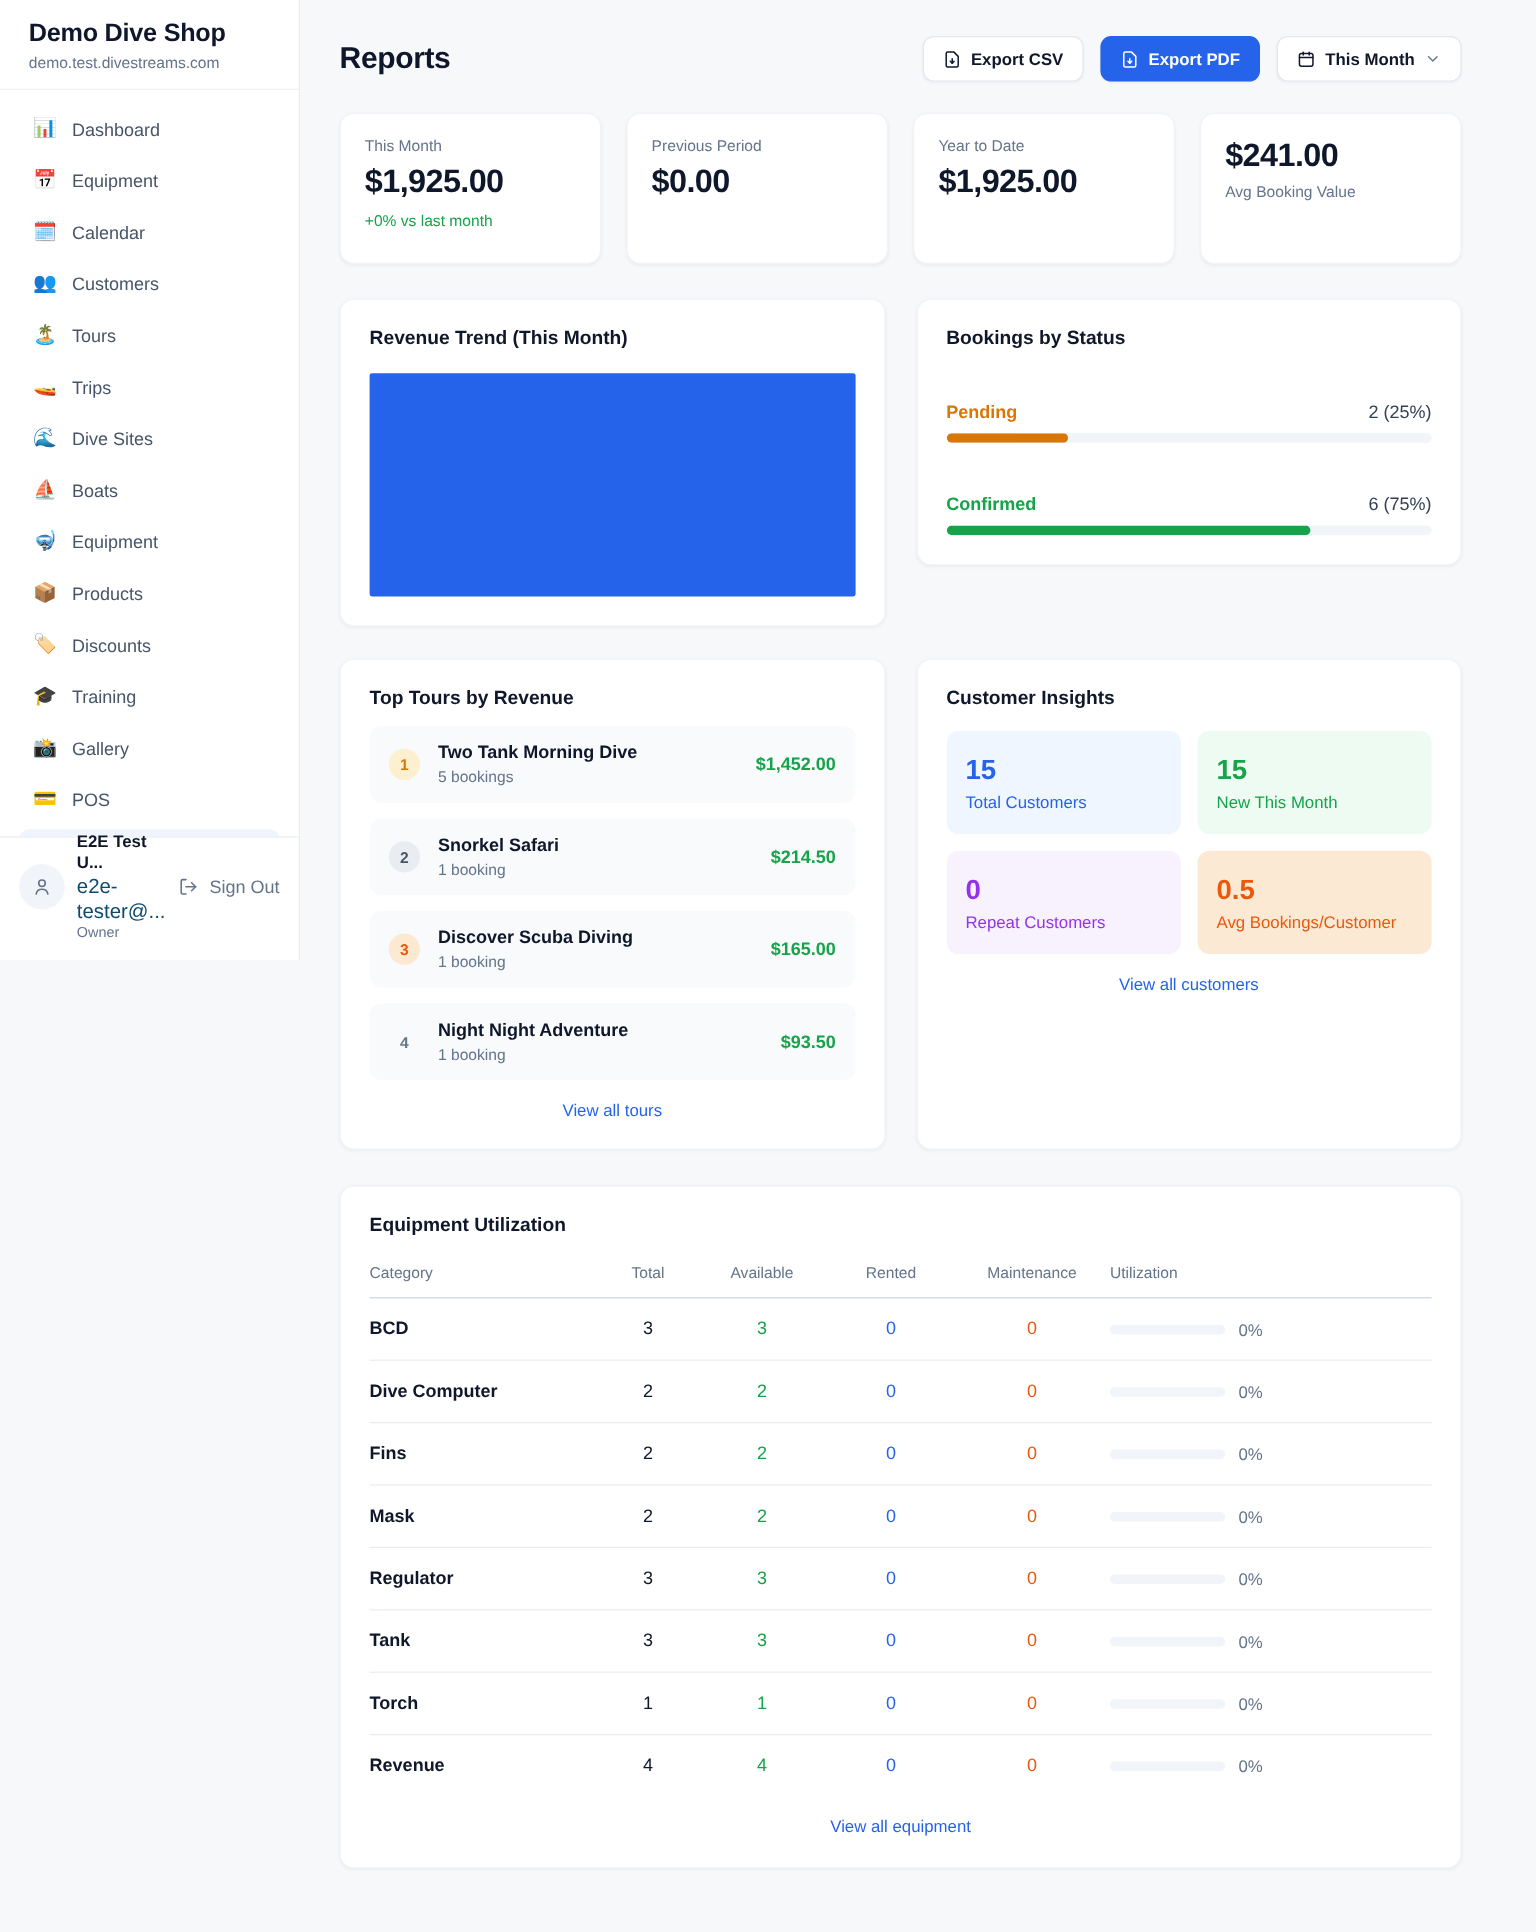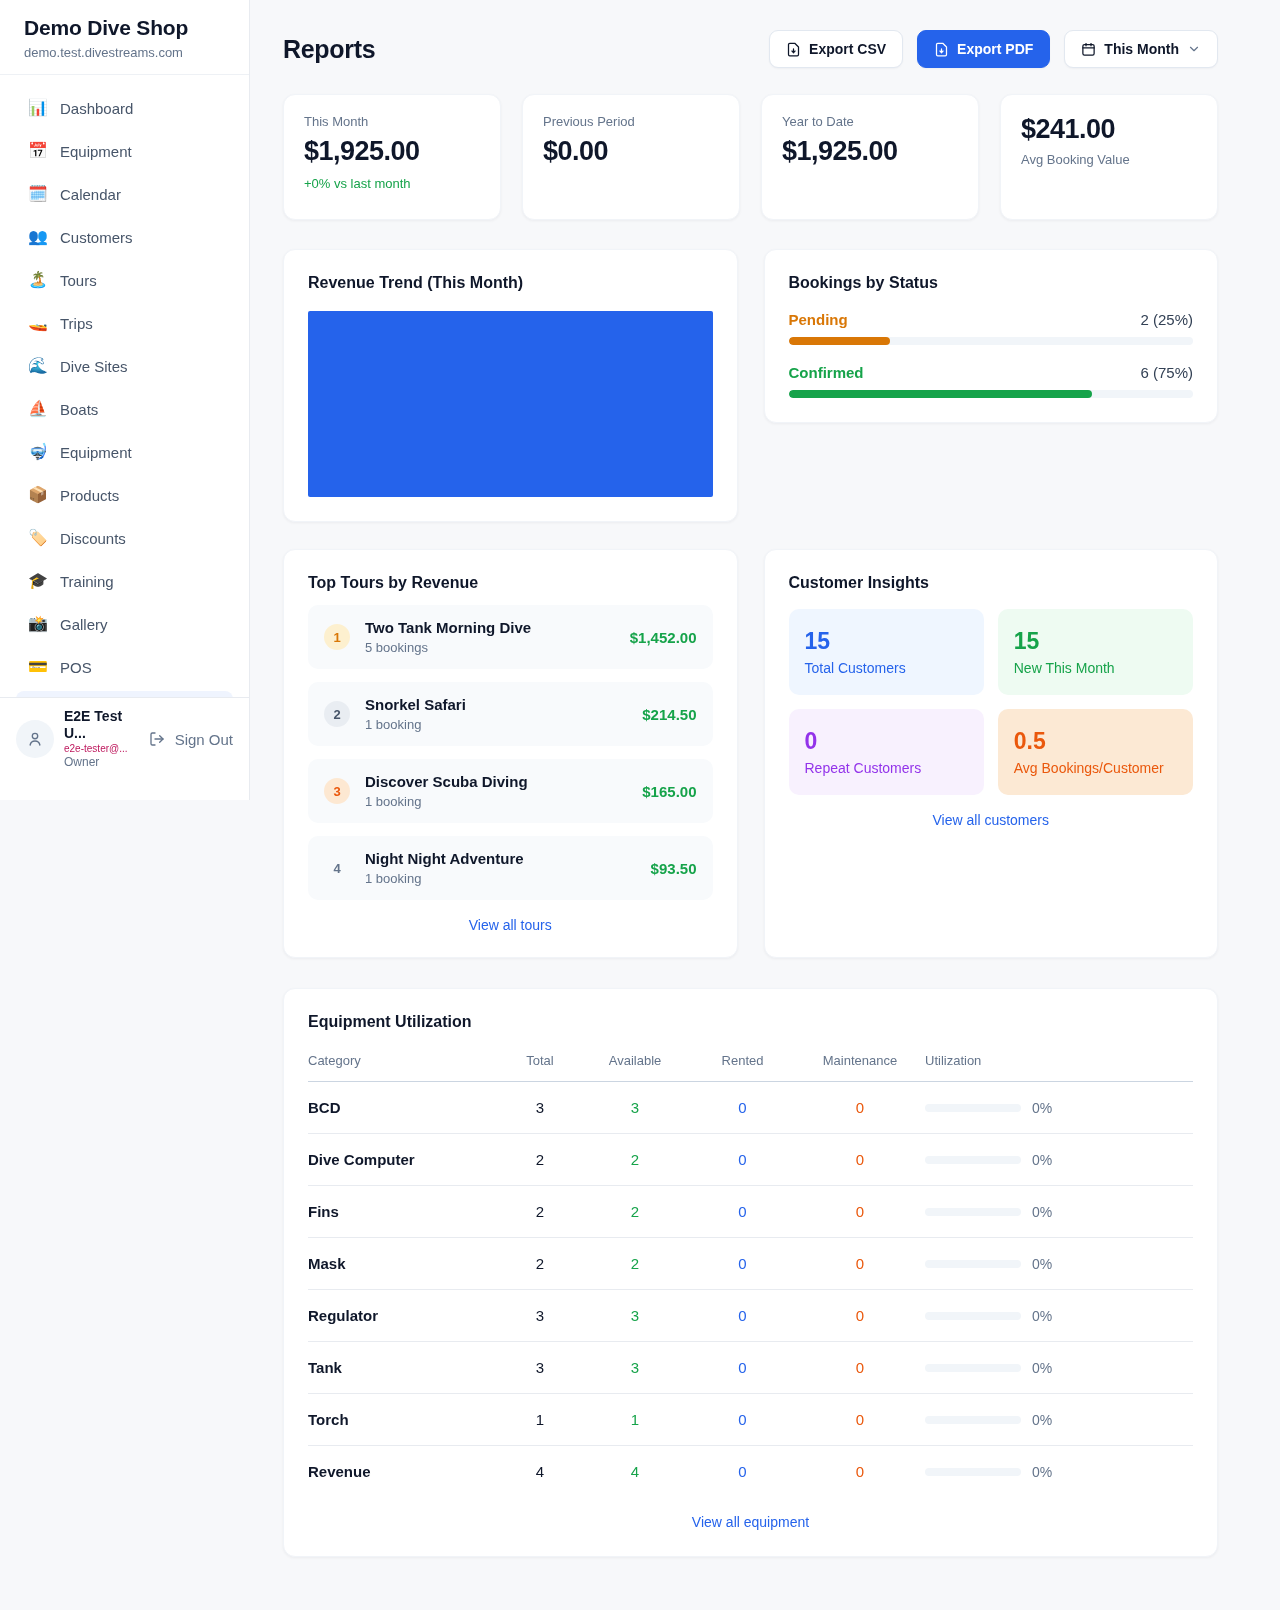--- a/index.html
+++ b/index.html
@@ -13,21 +13,21 @@
   .shop-domain { color:#64748b; font-size:13px; margin-top:5px; }
   .nav { padding:14px 14px 0; height:622px; overflow:hidden; }
   .nav-item { display:flex; align-items:center; height:38px; margin-bottom:5px; padding:0 12px; border-radius:8px; cursor:pointer; }
   .nav-ic { width:24px; font-size:16px; line-height:1; margin-right:10px; text-align:center; }
   .nav-label { font-size:15px; color:#475569; }
   .nav-partial { height:26px; margin:2px 2px 0; background:#eff4fe; border-radius:8px 8px 0 0; }
   .user-panel { border-top:1px solid #e8ebf0; height:83px; display:flex; align-items:center; padding:10px 16px; gap:10px; }
   .avatar { width:38px; height:38px; border-radius:50%; background:#f1f5f9; display:flex; align-items:center; justify-content:center; color:#64748b; flex:0 0 auto; }
   .user-meta { line-height:1.25; min-width:0; }
   .user-name { font-size:14px; font-weight:700; color:#0f172a; }
-  .user-email { font-size:10px; color:#be185d; }
+  .user-email { font-size:17px; color:#0c4a6e; }
   .user-role { font-size:12px; color:#64748b; }
   .signout { margin-left:auto; display:flex; align-items:center; gap:10px; color:#64748b; font-size:15px; cursor:pointer; white-space:nowrap; }
 
   
   .main { position:absolute; left:250px; top:0; width:1030px; padding:30px 62px 0 33px; }
   .page-head { display:flex; align-items:center; justify-content:space-between; margin-bottom:26px; }
   .page-title { font-size:25px; font-weight:800; letter-spacing:-0.3px; }
   .head-actions { display:flex; gap:14px; }
   .btn { display:flex; align-items:center; gap:8px; height:38px; padding:0 16px; border-radius:9px; font-size:14px; font-weight:600; cursor:pointer; border:1px solid #e2e8f0; background:#fff; color:#0f172a; box-shadow:0 1px 2px rgba(15,23,42,.04); }
   .btn-primary { background:#2563eb; border-color:#2563eb; color:#fff; }
@@ -46,21 +46,21 @@
 
   .grid2 { display:grid; grid-template-columns:1fr 1fr; gap:26px; align-items:start; margin-bottom:27px; }
   .pad { padding:24px; }
   .chart-block { margin-top:19px; height:186px; background:#2563eb; border-radius:2px; }
 
   .status-row { margin-top:19px; }
   .status-line { display:flex; justify-content:space-between; align-items:baseline; }
   .status-label { font-size:15px; font-weight:700; }
   .status-label.pending { color:#d97706; }
   .status-label.confirmed { color:#16a34a; }
-  .status-val { font-size:15px; color:#334155; }
+  .status-val { font-size:15px; color:#334155;margin-top:24px; }
   .track { height:8px; background:#f1f5f9; border-radius:5px; margin-top:9px; overflow:hidden; }
   .fill { display:block; height:100%; border-radius:5px; }
   .fill.pending { background:#d97706; }
   .fill.confirmed { background:#16a34a; }
 
   .row3 { display:grid; grid-template-columns:1fr 1fr; gap:26px; align-items:stretch; margin-bottom:30px; }
   .tour-item { display:flex; align-items:center; background:#f8fafc; border-radius:10px; padding:12px 16px; margin-top:13px; min-height:64px; }
   .rank { width:26px; height:26px; border-radius:50%; display:flex; align-items:center; justify-content:center; font-size:13px; font-weight:700; margin-right:15px; flex:0 0 auto; color:#64748b; }
   .rank-1 { background:#fdf0cf; color:#d97706; }
   .rank-2 { background:#e9edf2; color:#475569; }

